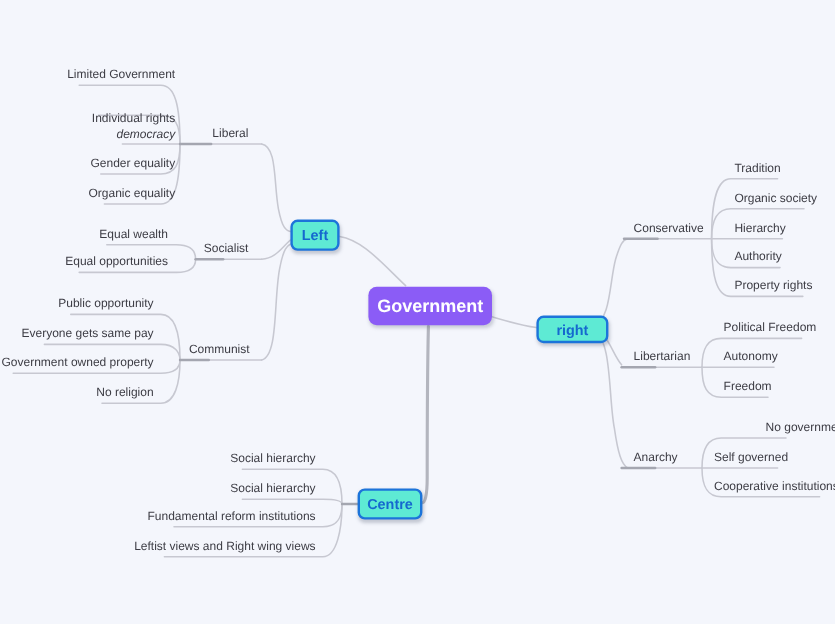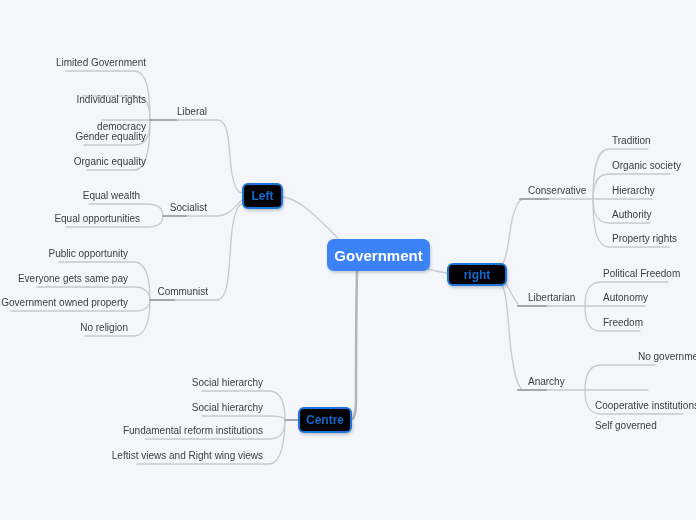--- a/index.html
+++ b/index.html
@@ -16,36 +16,35 @@
   .trunk{fill:none;stroke:#b3b5be;stroke-width:2.6;stroke-linecap:round;}
   .lf{
     position:absolute;
     font-size:10px;line-height:13px;
     color:#3c3c44;white-space:nowrap;
     cursor:default;
   }
   .node{
     position:absolute;
     display:flex;align-items:center;justify-content:center;
-    background:#000000;
+    background:#5eead4;
     border:2px solid #1c74da;
     border-radius:6px;
     color:#1568cf;font-weight:bold;font-size:12px;
     box-shadow:1px 2px 3px rgba(70,80,105,.28);
     box-sizing:border-box;
     white-space:nowrap;
   }
   .root{
-    background:#3b82f6;
+    background:#8b5cf6;
     border:none;
     color:#ffffff;
     font-size:15px;
     border-radius:7px;
     box-shadow:1px 2px 3px rgba(70,80,105,.25);
-    margin-left:20px;
   }
 </style>
 </head>
 <body>
 
 <div id="canvas">
 
   <svg id="wires" width="696" height="520" viewBox="0 0 696 520">
 
     <path class="ln" d="M66 71 H134 C146 71 150 88 150 120"></path>
@@ -103,21 +102,21 @@
 
     <path class="ln" d="M518 390 H585"></path>
     <path class="lnd" d="M518 390 H546"></path>
     <path class="ln" d="M655 365 H601 C589 365 585 375 585 390"></path>
     <path class="ln" d="M585 390 H648"></path>
     <path class="ln" d="M683 414 H601 C589 414 585 405 585 390"></path>
   </svg>
 
   <div class="lf" style="right:550px;top:56px;">Limited Government</div>
   <div class="lf" style="right:550px;top:81px;margin-top:12px;">Individual rights</div>
-  <div class="lf" style="right:550px;top:120px;">democracy</div>
+  <div class="lf" style="right:550px;top:106px;font-style:italic;">democracy</div>
   <div class="lf" style="right:550px;top:130px;">Gender equality</div>
   <div class="lf" style="right:550px;top:155px;">Organic equality</div>
   <div class="lf" style="right:489px;top:105px;">Liberal</div>
 
   <div class="lf" style="right:556px;top:189px;">Equal wealth</div>
   <div class="lf" style="right:556px;top:212px;">Equal opportunities</div>
   <div class="lf" style="right:489px;top:201px;">Socialist</div>
 
   <div class="lf" style="right:568px;top:247px;">Public opportunity</div>
   <div class="lf" style="right:568px;top:272px;margin-left:44px;">Everyone gets same pay</div>
@@ -137,21 +136,21 @@
   <div class="lf" style="left:612px;top:208px;">Authority</div>
   <div class="lf" style="left:612px;top:232px;">Property rights</div>
 
   <div class="lf" style="left:528px;top:291px;">Libertarian</div>
   <div class="lf" style="left:603px;top:267px;">Political Freedom</div>
   <div class="lf" style="left:603px;top:291px;">Autonomy</div>
   <div class="lf" style="left:603px;top:316px;">Freedom</div>
 
   <div class="lf" style="left:528px;top:375px;">Anarchy</div>
   <div class="lf" style="left:595px;top:350px;padding-left:43px;">No government</div>
-  <div class="lf" style="left:595px;top:375px;margin-top:44px;">Self governed</div>
+  <div class="lf" style="left:595px;top:375px;">Self governed</div>
   <div class="lf" style="left:595px;top:399px;">Cooperative institutions</div>
 
   <div class="node root" style="left:307px;top:239px;width:103px;height:32px;">Government</div>
 
   <div class="node" style="left:242px;top:183px;width:41px;height:26px;">Left</div>
 
   <div class="node" style="left:447px;top:263px;width:60px;height:23px;">right</div>
 
   <div class="node" style="left:298px;top:407px;width:54px;height:26px;">Centre</div>
 

